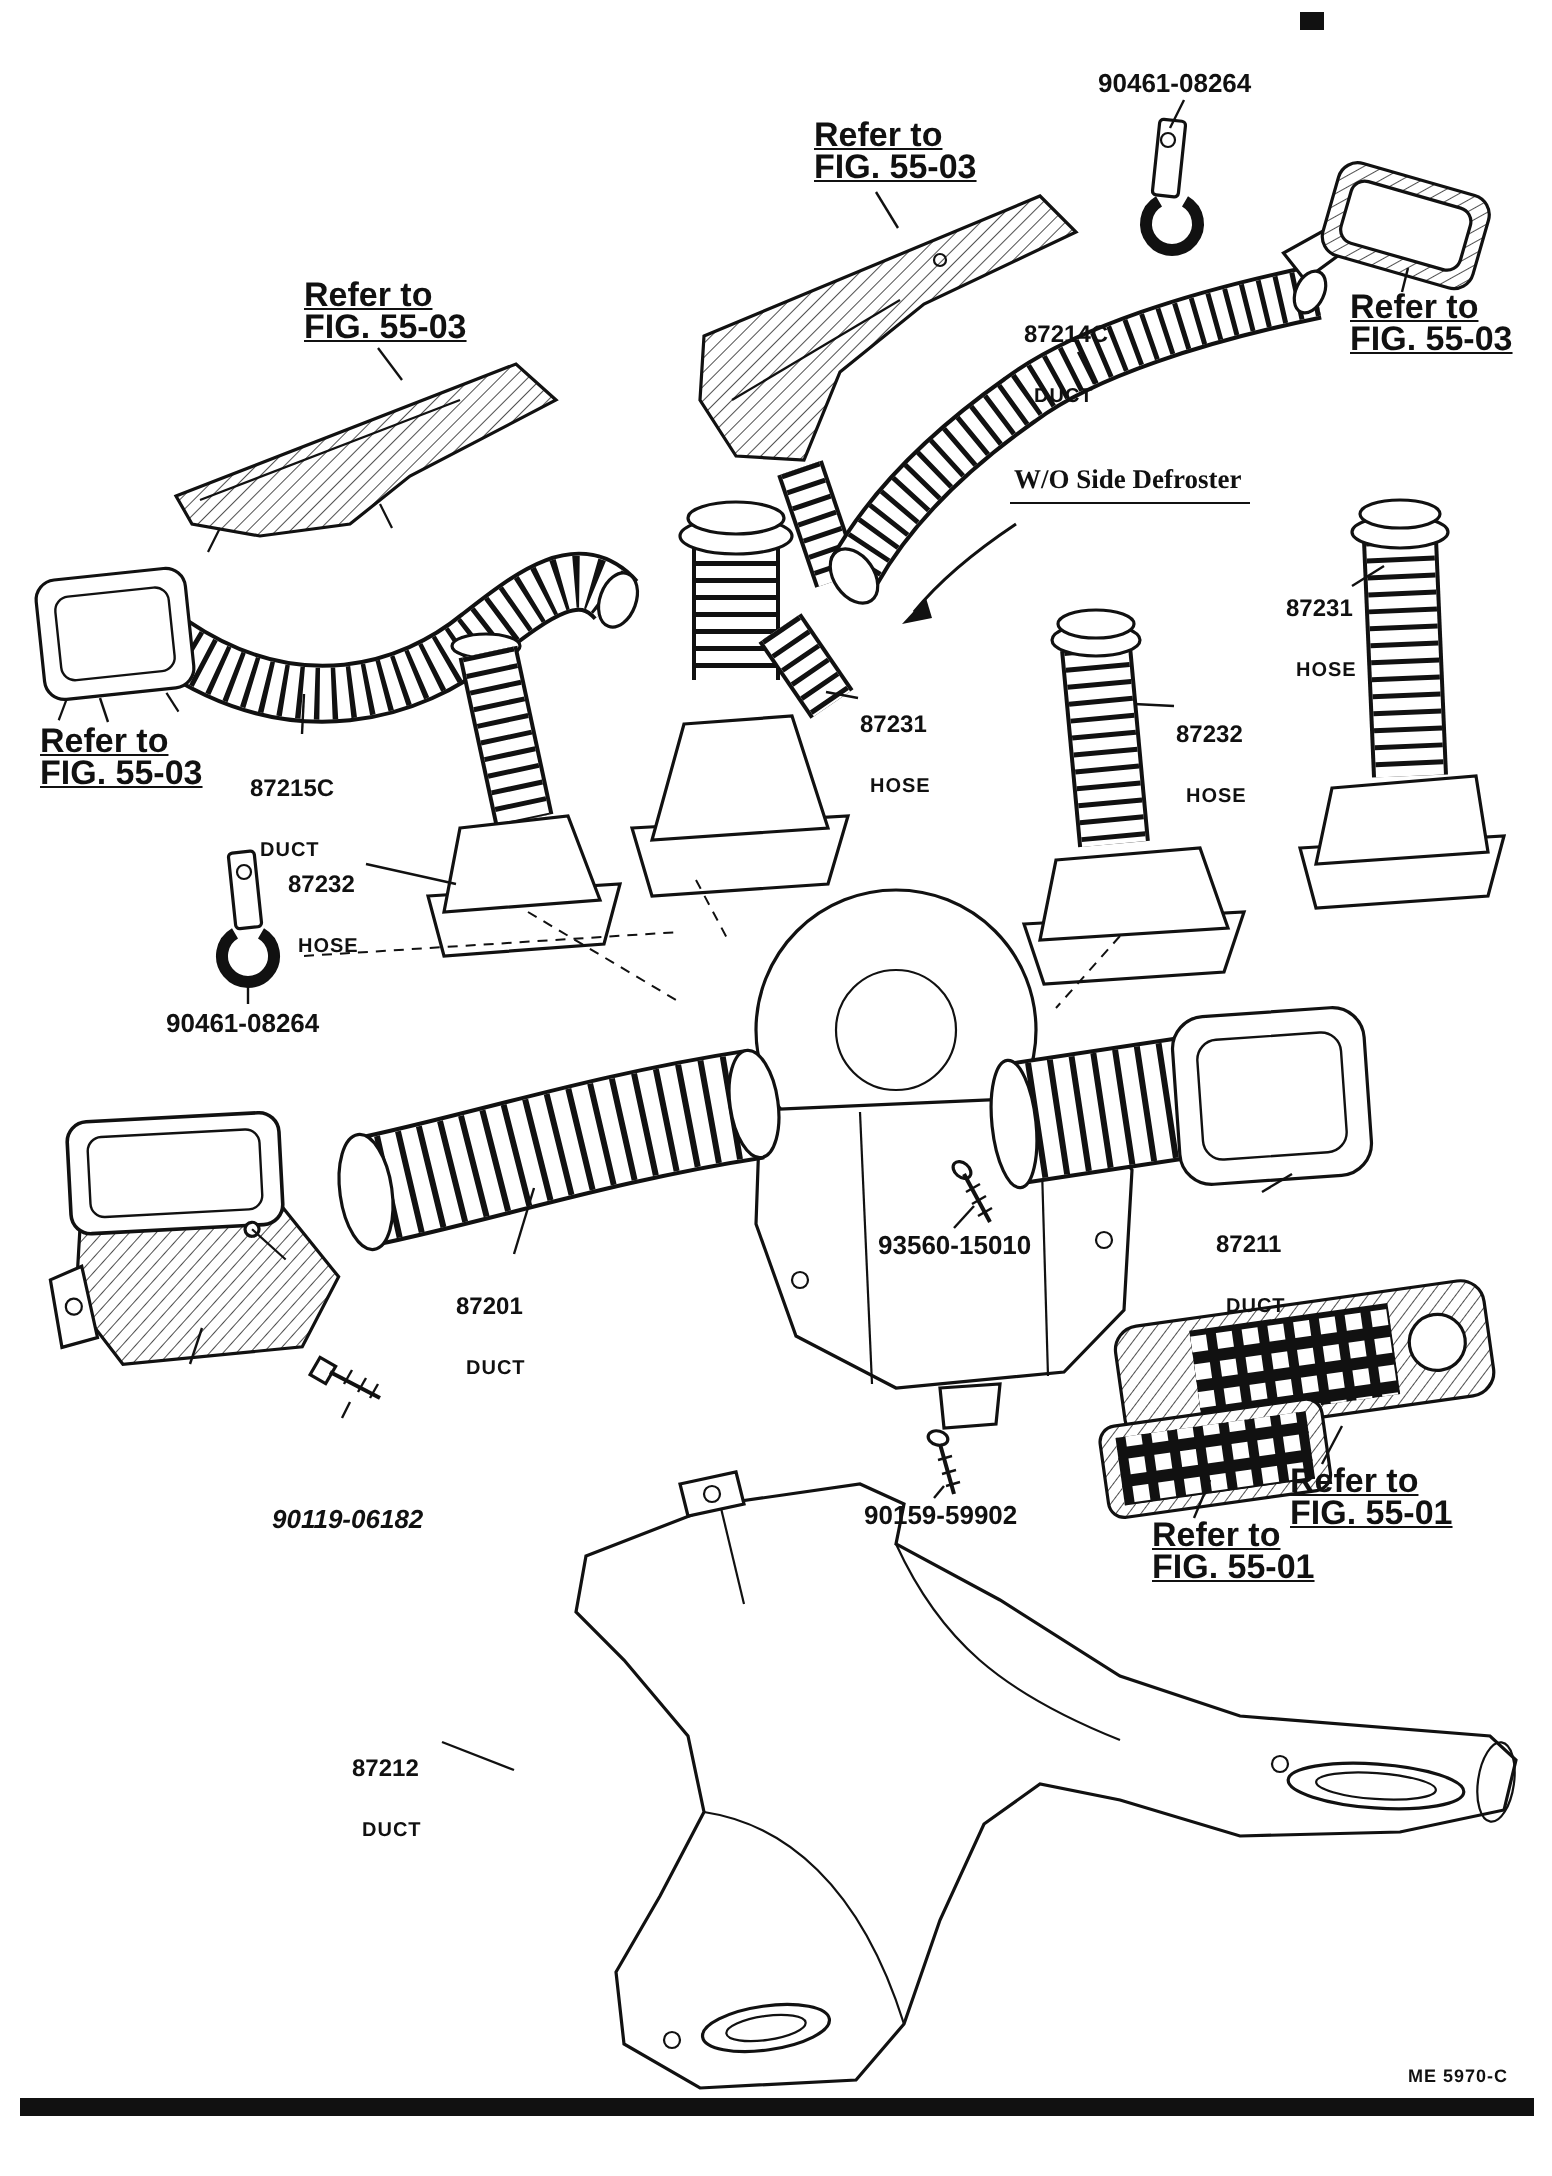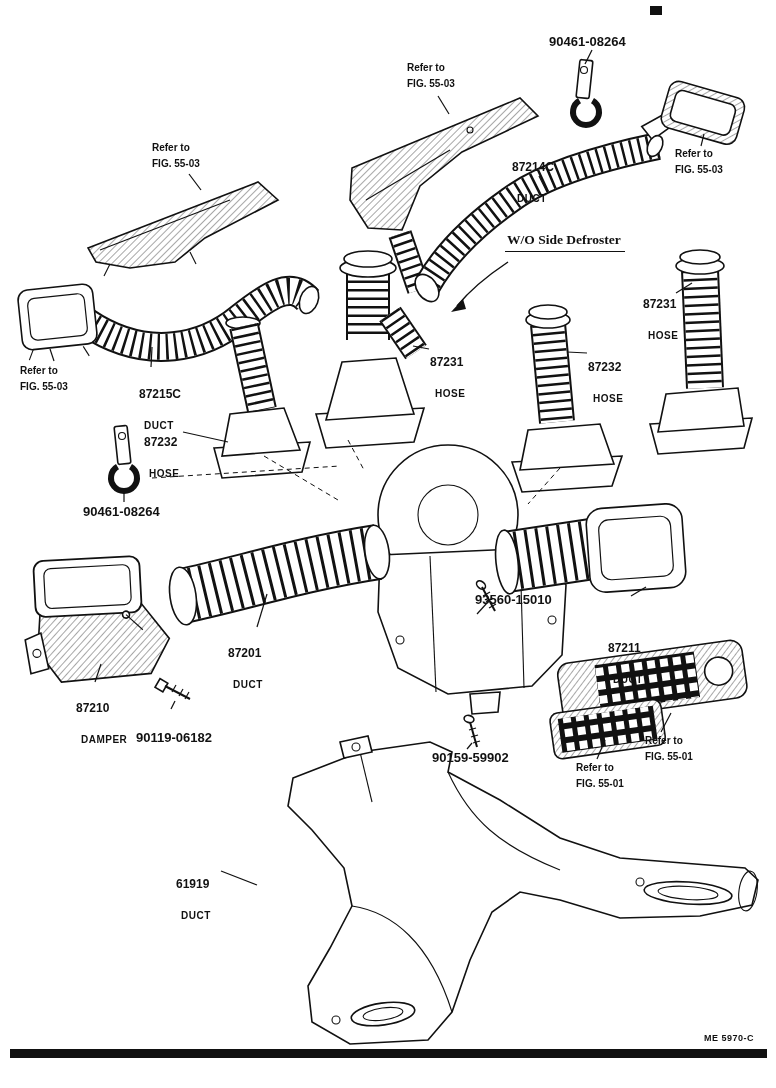--- a/index.html
+++ b/index.html
@@ -1,20 +1,20 @@
 <!DOCTYPE html>
 <html><head>
 <meta charset="utf-8">
 <style>
   html,body{margin:0;padding:0;background:#fff;}
   #page{position:relative;width:776px;height:1088px;background:#fff;overflow:hidden;
         font-family:"Liberation Sans",sans-serif;color:#111;}
   svg{position:absolute;left:0;top:0;}
   .lbl{position:absolute;font-weight:bold;color:#111;white-space:pre-line;}
-  .ref{font-size:10px;line-height:16px;}
+  .ref{font-size:17px;line-height:16px;text-decoration:underline;}
   .code{font-size:13px;}
   .pnum{display:block;font-size:12px;line-height:15px;}
   .psub{display:block;font-size:10px;line-height:11px;margin-left:5px;letter-spacing:.5px;}
   .wo{font-size:13.5px;border-bottom:1.6px solid #111;padding:0 4px 3px 2px;}
   .plate{font-size:9px;letter-spacing:.5px;}
   .hoseO{stroke:#111;fill:none;}
   .hoseW{stroke:#fff;fill:none;}
   .hoseR{stroke:#111;fill:none;}
   .ln{stroke:#111;stroke-width:1.2;}
   .dash{stroke:#111;stroke-width:1;stroke-dasharray:5 4;fill:none;}
@@ -303,48 +303,44 @@
   <span class="psub">HOSE</span>
 </div>
 <div class="lbl" style="left:430px;top:337px;">
   <span class="pnum">87231</span>
   <span class="psub">HOSE</span>
 </div>
 <div class="lbl" style="left:588px;top:342px;">
   <span class="pnum">87232</span>
   <span class="psub">HOSE</span>
 </div>
-<div class="lbl" style="left:139px;top:369px;">
+<div class="lbl" style="left:125px;top:369px;">
   <span class="pnum">87215C</span>
   <span class="psub">DUCT</span>
 </div>
 <div class="lbl" style="left:144px;top:417px;">
   <span class="pnum">87232</span>
   <span class="psub">HOSE</span>
 </div>
 <div class="lbl code" style="left:83px;top:504px;">90461-08264</div>
 
-<div class="lbl" style="left:608px;top:623px;">
+<div class="lbl" style="left:608px;top:597px;">
   <span class="pnum">87211</span>
   <span class="psub">DUCT</span>
 </div>
-<div class="lbl code" style="left:439px;top:592px;margin-left:36px;">93560-15010</div>
+<div class="lbl code" style="left:439px;top:615px;">93560-15010</div>
 <div class="lbl" style="left:228px;top:628px;">
   <span class="pnum">87201</span>
   <span class="psub">DUCT</span>
 </div>
-<div class="lbl" style="left:76px;top:683px;">
-  <span class="pnum">87210</span>
-  <span class="psub">DAMPER</span>
-</div>
-<div class="lbl code" style="left:136px;top:730px;">90119-06182</div>
+<div class="lbl code" style="left:136px;top:752px;font-style:italic;">90119-06182</div>
 <div class="lbl code" style="left:432px;top:750px;">90159-59902</div>
 <div class="lbl ref" style="left:645px;top:733px;">Refer to
 FIG. 55-01</div>
 <div class="lbl ref" style="left:576px;top:760px;">Refer to
 FIG. 55-01</div>
 <div class="lbl" style="left:176px;top:859px;">
-  <span class="pnum">61919</span>
+  <span class="pnum">87212</span>
   <span class="psub">DUCT</span>
 </div>
 <div class="lbl plate" style="left:704px;top:1033px;">ME  5970-C</div>
 
 </div>
 
 </body></html>

